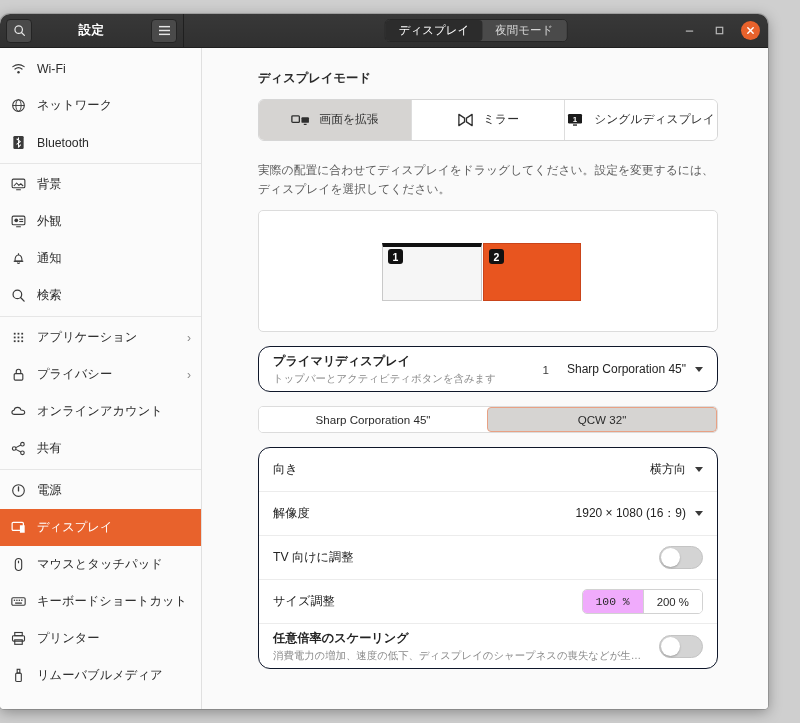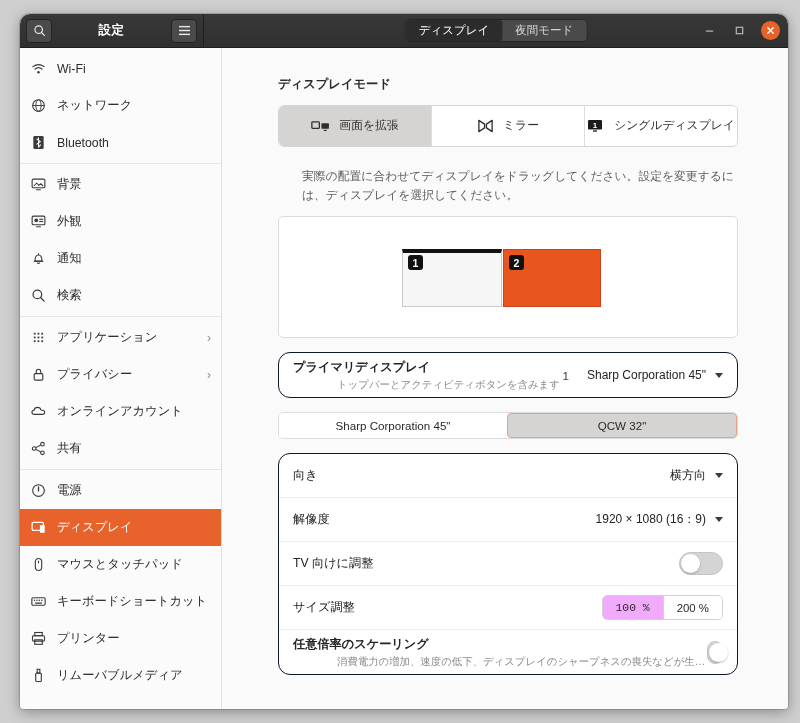--- a/index.html
+++ b/index.html
@@ -4,21 +4,21 @@
 <style>
   * { box-sizing: border-box; margin: 0; padding: 0; }
   html, body {
     width: 800px; height: 723px;
     background: #cfcfcf;
     font-family: "Liberation Sans", "DejaVu Sans", sans-serif;
     overflow: hidden;
   }
   .window {
     position: absolute;
-    left: 20px; top: 14px;
+    left: 0; top: 14px;
     width: 768px; height: 695px;
     background: #fafafa;
     border-radius: 10px 10px 4px 4px;
     box-shadow: 0 3px 14px rgba(0,0,0,0.34), 0 0 0 1px rgba(0,0,0,0.15);
     overflow: hidden;
     display: flex;
     flex-direction: column;
   }
   
   .headerbar {
@@ -139,21 +139,21 @@
   .side-sep {
     height: 1px;
     background: #e6e6e6;
     margin: 2px 0;
   }
   
   .content {
     flex: 1;
     background: #fafafa;
     overflow: hidden;
-    padding: 28px 50px 0 56px;
+    padding: 22px 50px 0 56px;
     position: relative;
   }
   .sec-title {
     font-size: 12.3px;
     font-weight: bold;
     color: #2a2a2a;
     margin-bottom: 12px;
   }
   .mode-group {
     display: flex;
@@ -175,21 +175,20 @@
     background: #ffffff;
     border-right: 1px solid #ddd;
   }
   .mode-btn:last-child { border-right: none; }
   .mode-btn.active { background: #d6d4d2; }
   .hint {
     margin-top: 20px;
     font-size: 11.8px;
     line-height: 1.62;
     color: #5d5d5d;
-    margin-left: 24px;
   }
   .arrange {
     margin-top: 11px;
     height: 122px;
     background: #ffffff;
     border: 1px solid #dcdcdc;
     border-radius: 5px;
     position: relative;
   }
   .mon {
@@ -239,21 +238,20 @@
   .row-title { font-size: 12.2px; color: #232323; font-weight: bold; }
   .row-title.norm { font-weight: normal; }
   .row-sub {
     font-size: 10.4px;
     color: #8a8a8a;
     margin-top: 2px;
     white-space: nowrap;
     overflow: hidden;
     text-overflow: ellipsis;
     max-width: 370px;
-    margin-left: 44px;
   }
   .row-val {
     font-size: 12px;
     color: #232323;
     display: flex;
     align-items: center;
     gap: 9px;
     cursor: pointer;
   }
   .vnum { color: #3a3a3a; margin-right: 9px; font-size: 11.6px; }

